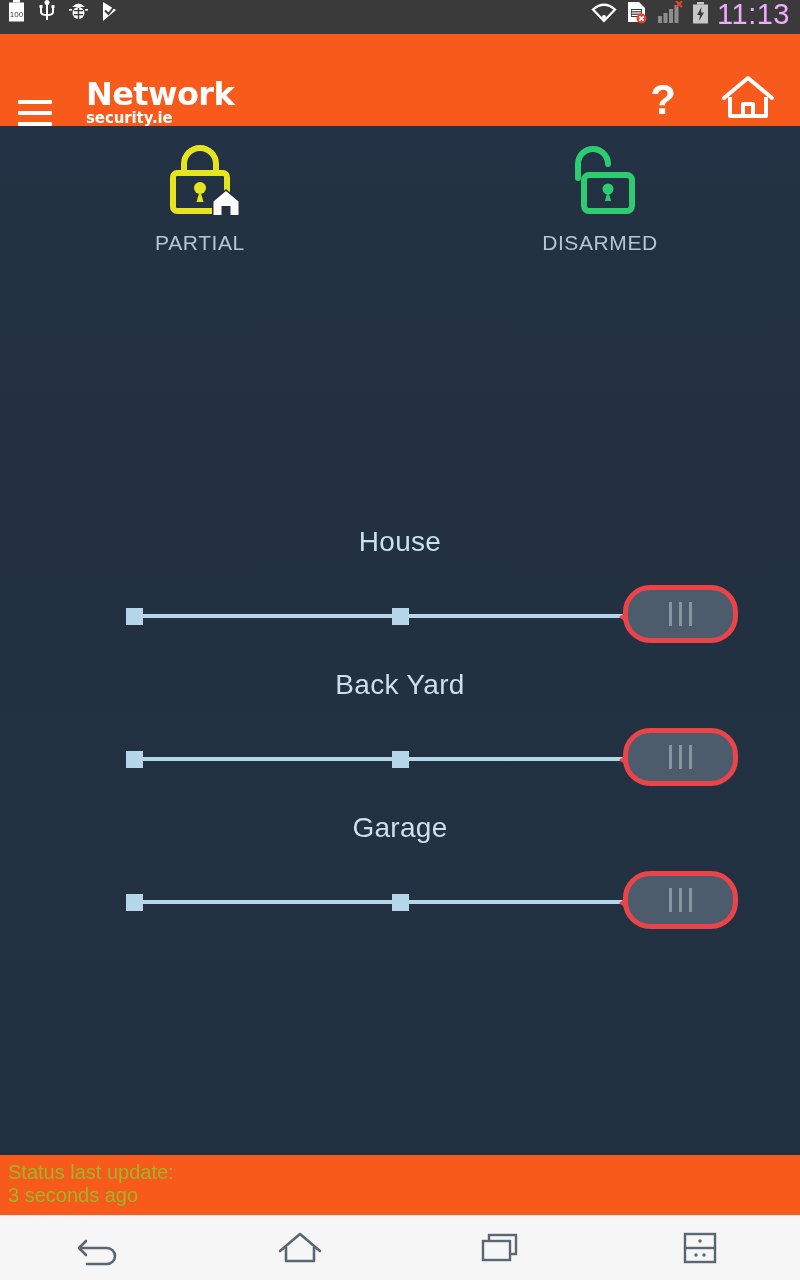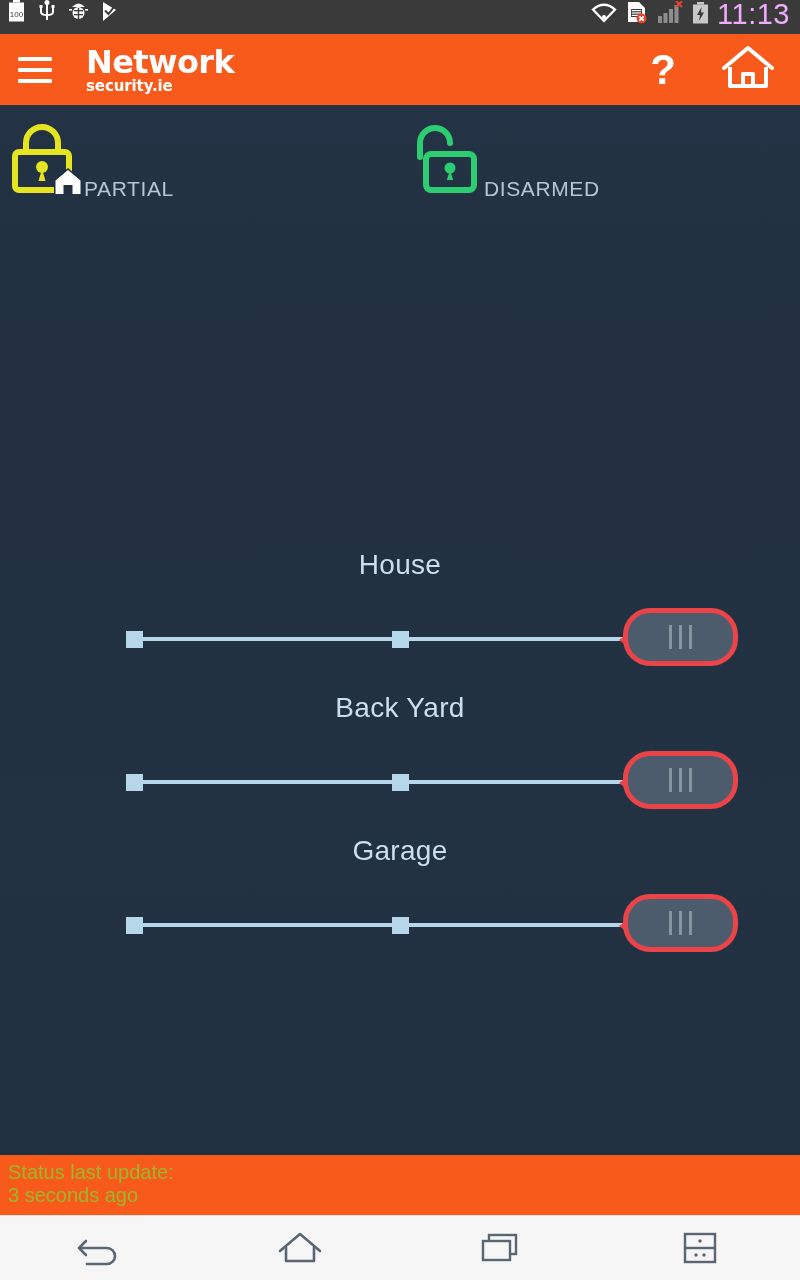--- a/index.html
+++ b/index.html
@@ -25,22 +25,22 @@
   .sb-left > * { margin-right: 14px; }
   .sb-right > * { margin-left: 9px; }
   .sb-ico { display: block; }
   .sb-clock {
     color: #f0abfc; font-size: 29px; letter-spacing: .5px;
     margin-left: 8px; line-height: 1;
   }
 
   
   .appbar {
-    height: 71px; background: #f85a1b; flex: none;
-    display: flex; align-items: center; padding: 0 24px 0 18px;
+    height: 92px; background: #f85a1b; flex: none;
+    display: flex; align-items: flex-end; padding: 0 24px 0 18px;
     position: relative;
   }
   .hamburger { width: 34px; height: 26px; display:flex; flex-direction:column;
     justify-content: space-between; cursor: pointer; }
   .hamburger span { display:block; height: 4px; background:#fff; border-radius:1px; }
   .brand { margin-left: 34px; display: flex; align-items: flex-end; }
   .brand-block { display: flex; flex-direction: column; line-height: 1; }
   .brand-top {
     color: #fff; font-size: 32px; font-weight: bold; letter-spacing: -0.6px;
     font-family: "DejaVu Sans", sans-serif;
@@ -63,29 +63,29 @@
   .body {
     flex: 1 1 auto; position: relative;
     background: linear-gradient(180deg,#233244 0%, #22303f 35%, #223243 70%, #21303e 100%);
     overflow: hidden;
   }
 
   .modes {
     display: flex; padding: 18px 0 0 0;
   }
   .mode {
-    flex: 1; display: flex; align-items: flex-end;
+    flex: 1; display: flex; flex-direction: column; align-items: center;
     cursor: pointer;
   }
   .mode-label {
     margin-top: 9px; font-size: 21px; color: #b6c5d1; letter-spacing: .6px;
   }
 
   
-  .zones { position: absolute; left: 0; right: 0; top: 400px; margin-top: 44px; }
+  .zones { position: absolute; left: 0; right: 0; top: 400px; }
   .zone { margin-bottom: 22px; }
   .zone-title {
     text-align: center; font-size: 28px; color: #ccdff0;
     letter-spacing: .3px; margin-bottom: 27px;
   }
   .slider {
     position: relative; height: 62px; margin: 0 62px 0 110px;
   }
   .track {
     position: absolute; left: 16px; top: 29px; right: 112px;

